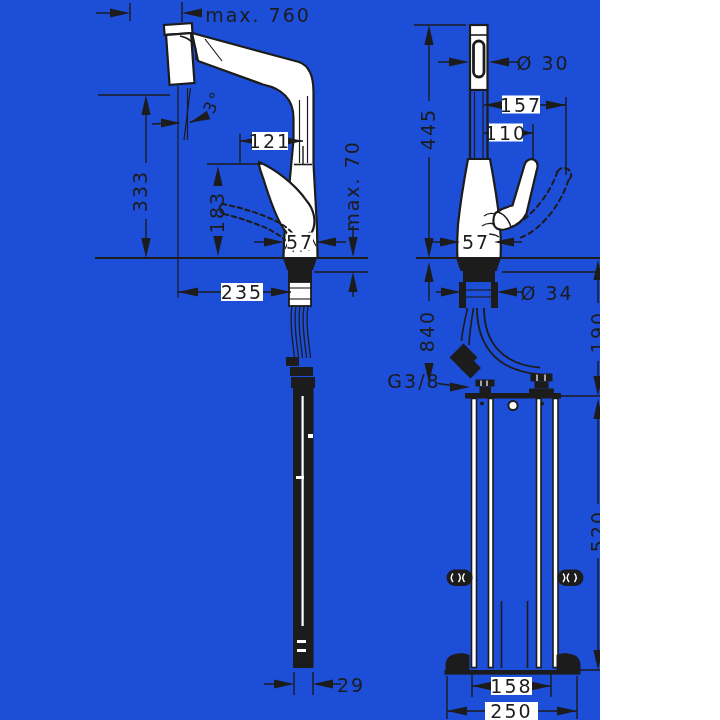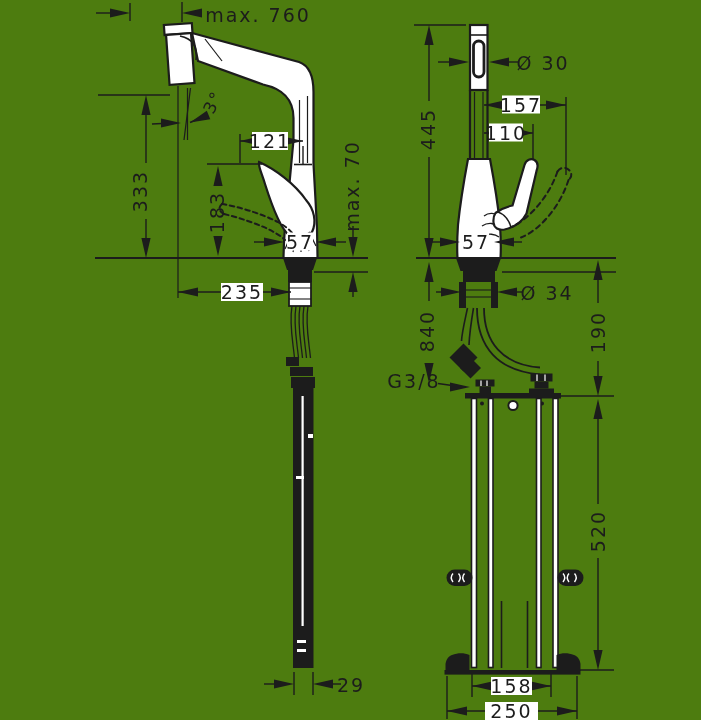--- a/index.html
+++ b/index.html
@@ -1,16 +1,16 @@
 <!DOCTYPE html>
 <html><head>
 <meta charset="utf-8">
 <style>
   html,body{margin:0;padding:0;background:#ffffff;}
-  .page{width:701px;height:720px;background:#4d7c0f;position:relative;overflow:hidden;}
+  .page{width:600px;height:720px;background:#1d4ed8;position:relative;overflow:hidden;}
   svg{display:block;}
   text{font-family:"DejaVu Sans","Liberation Sans",sans-serif;fill:#1c1c1c;letter-spacing:2px;}
   .dim{font-size:19px;}
   .dim-sm{font-size:17px;}
   .ink{stroke:#1c1c1c;}
 </style>
 </head>
 <body>
 
 <div class="page">

